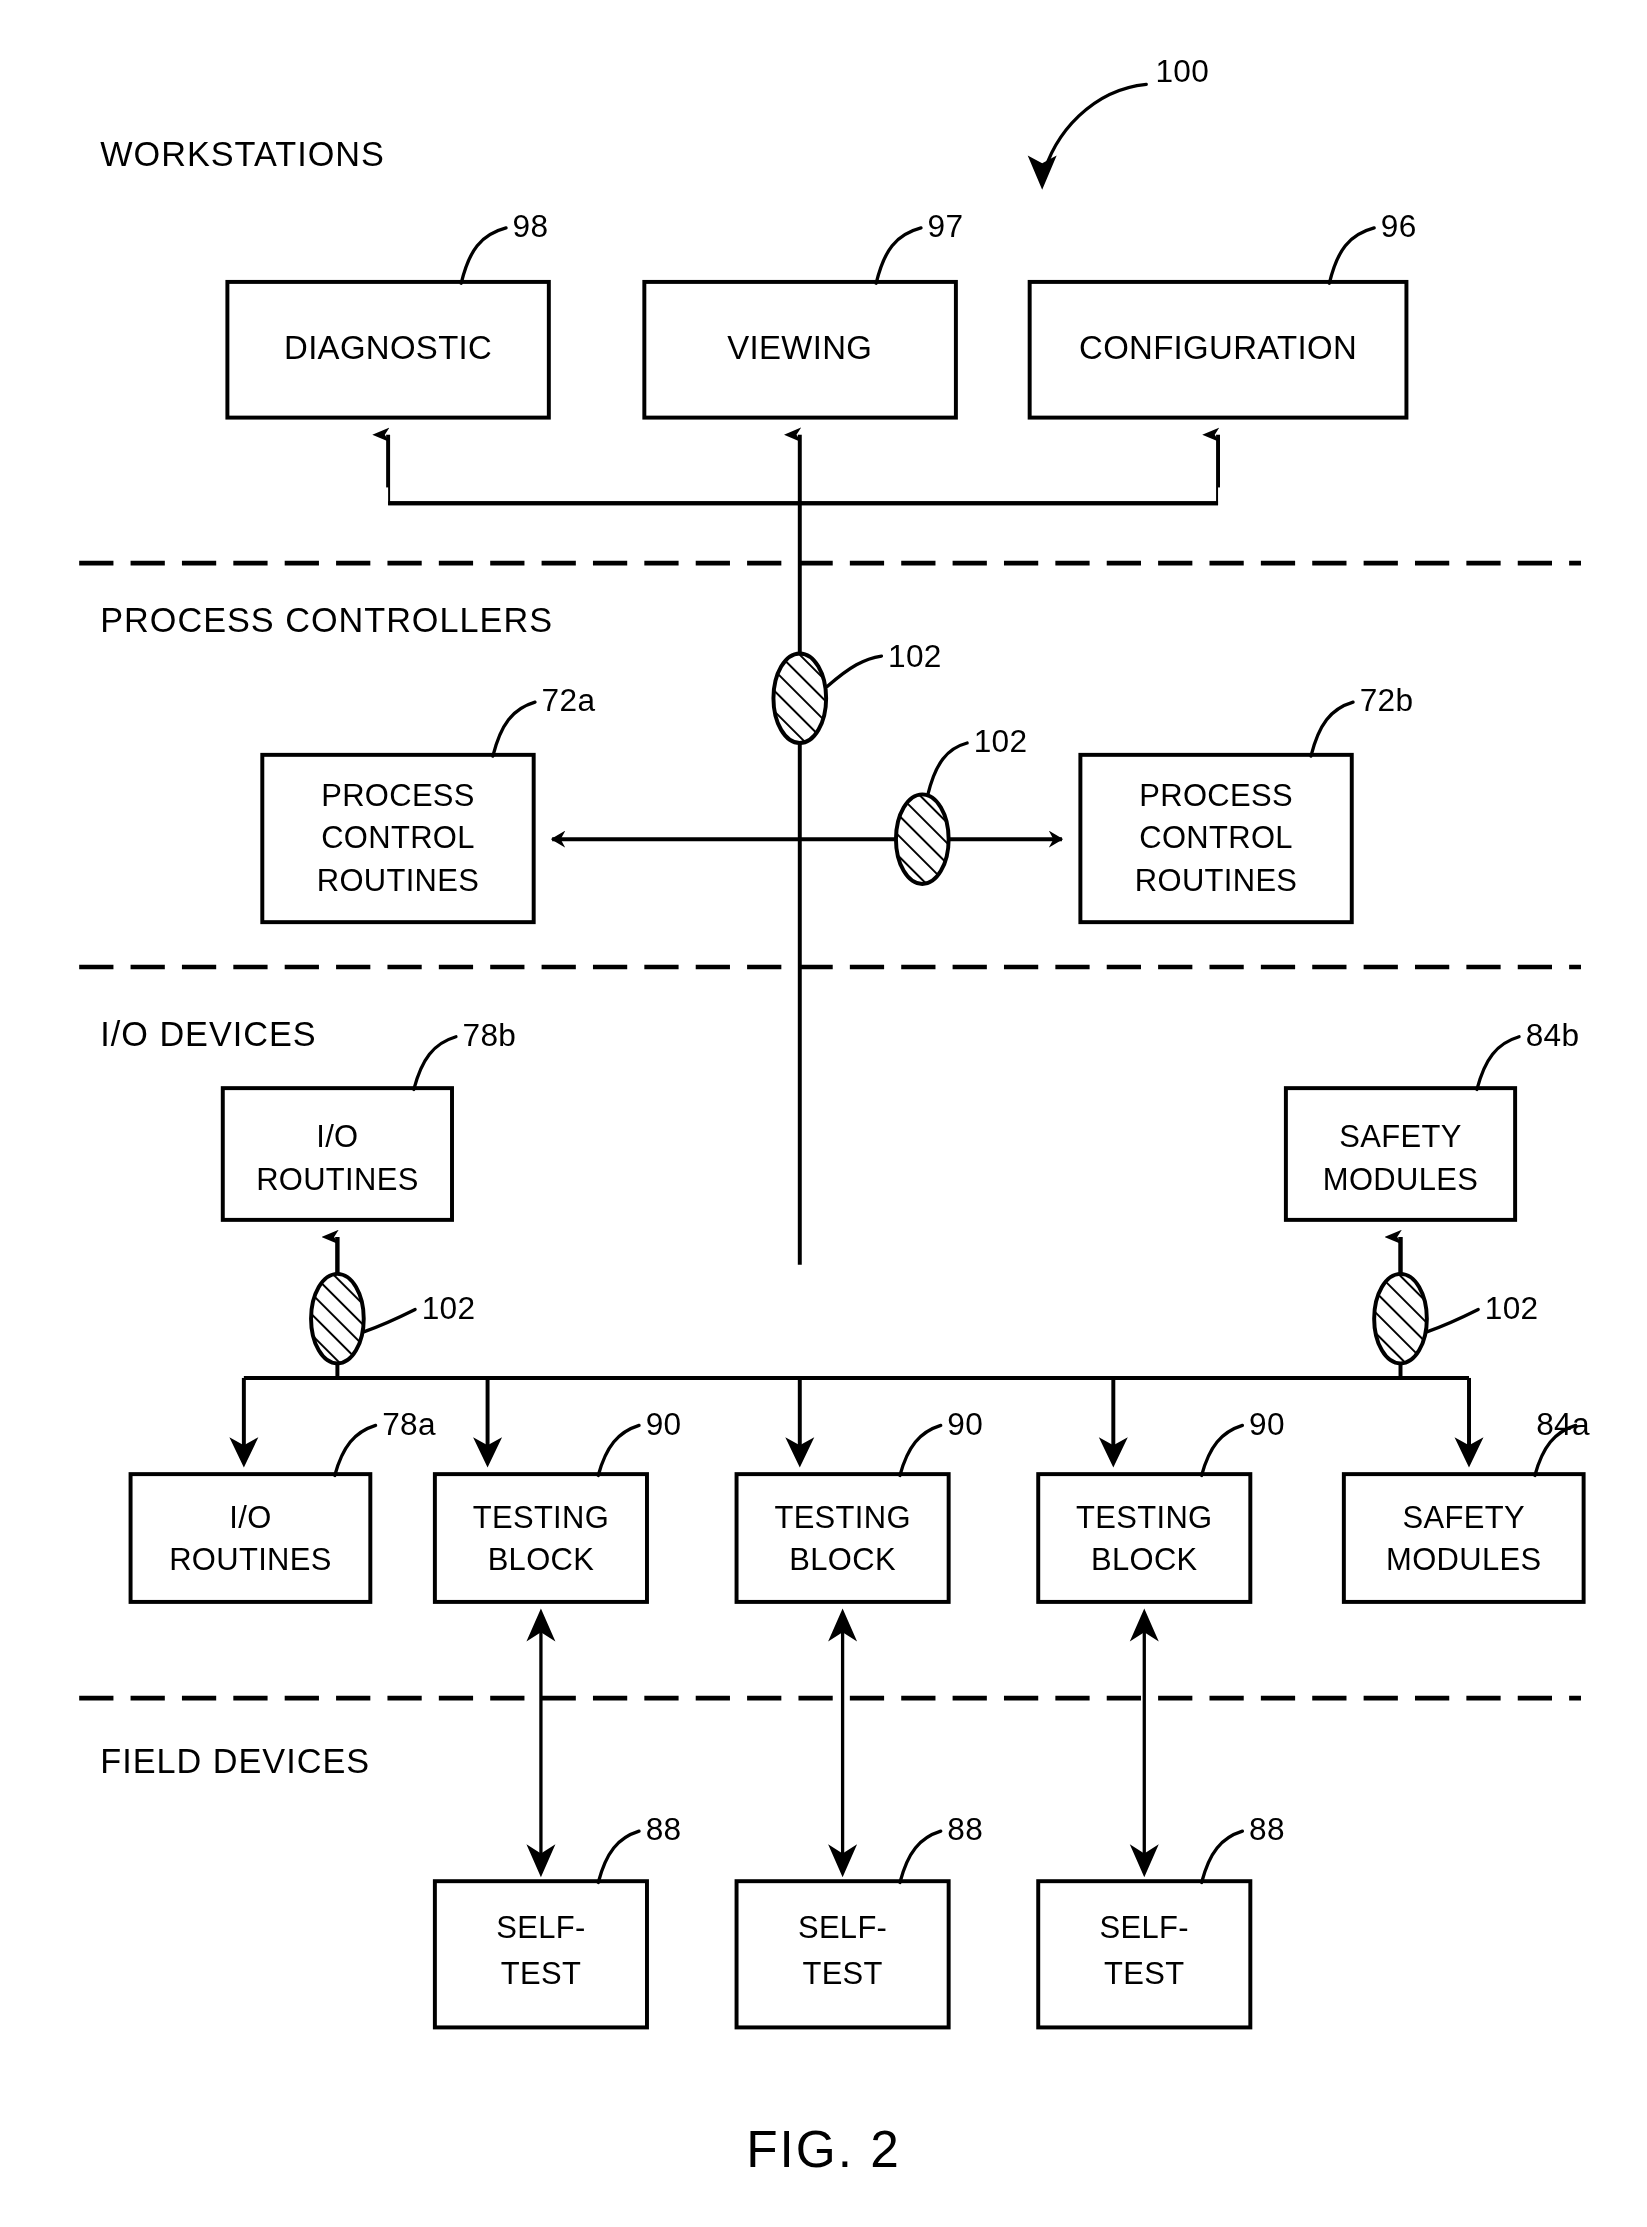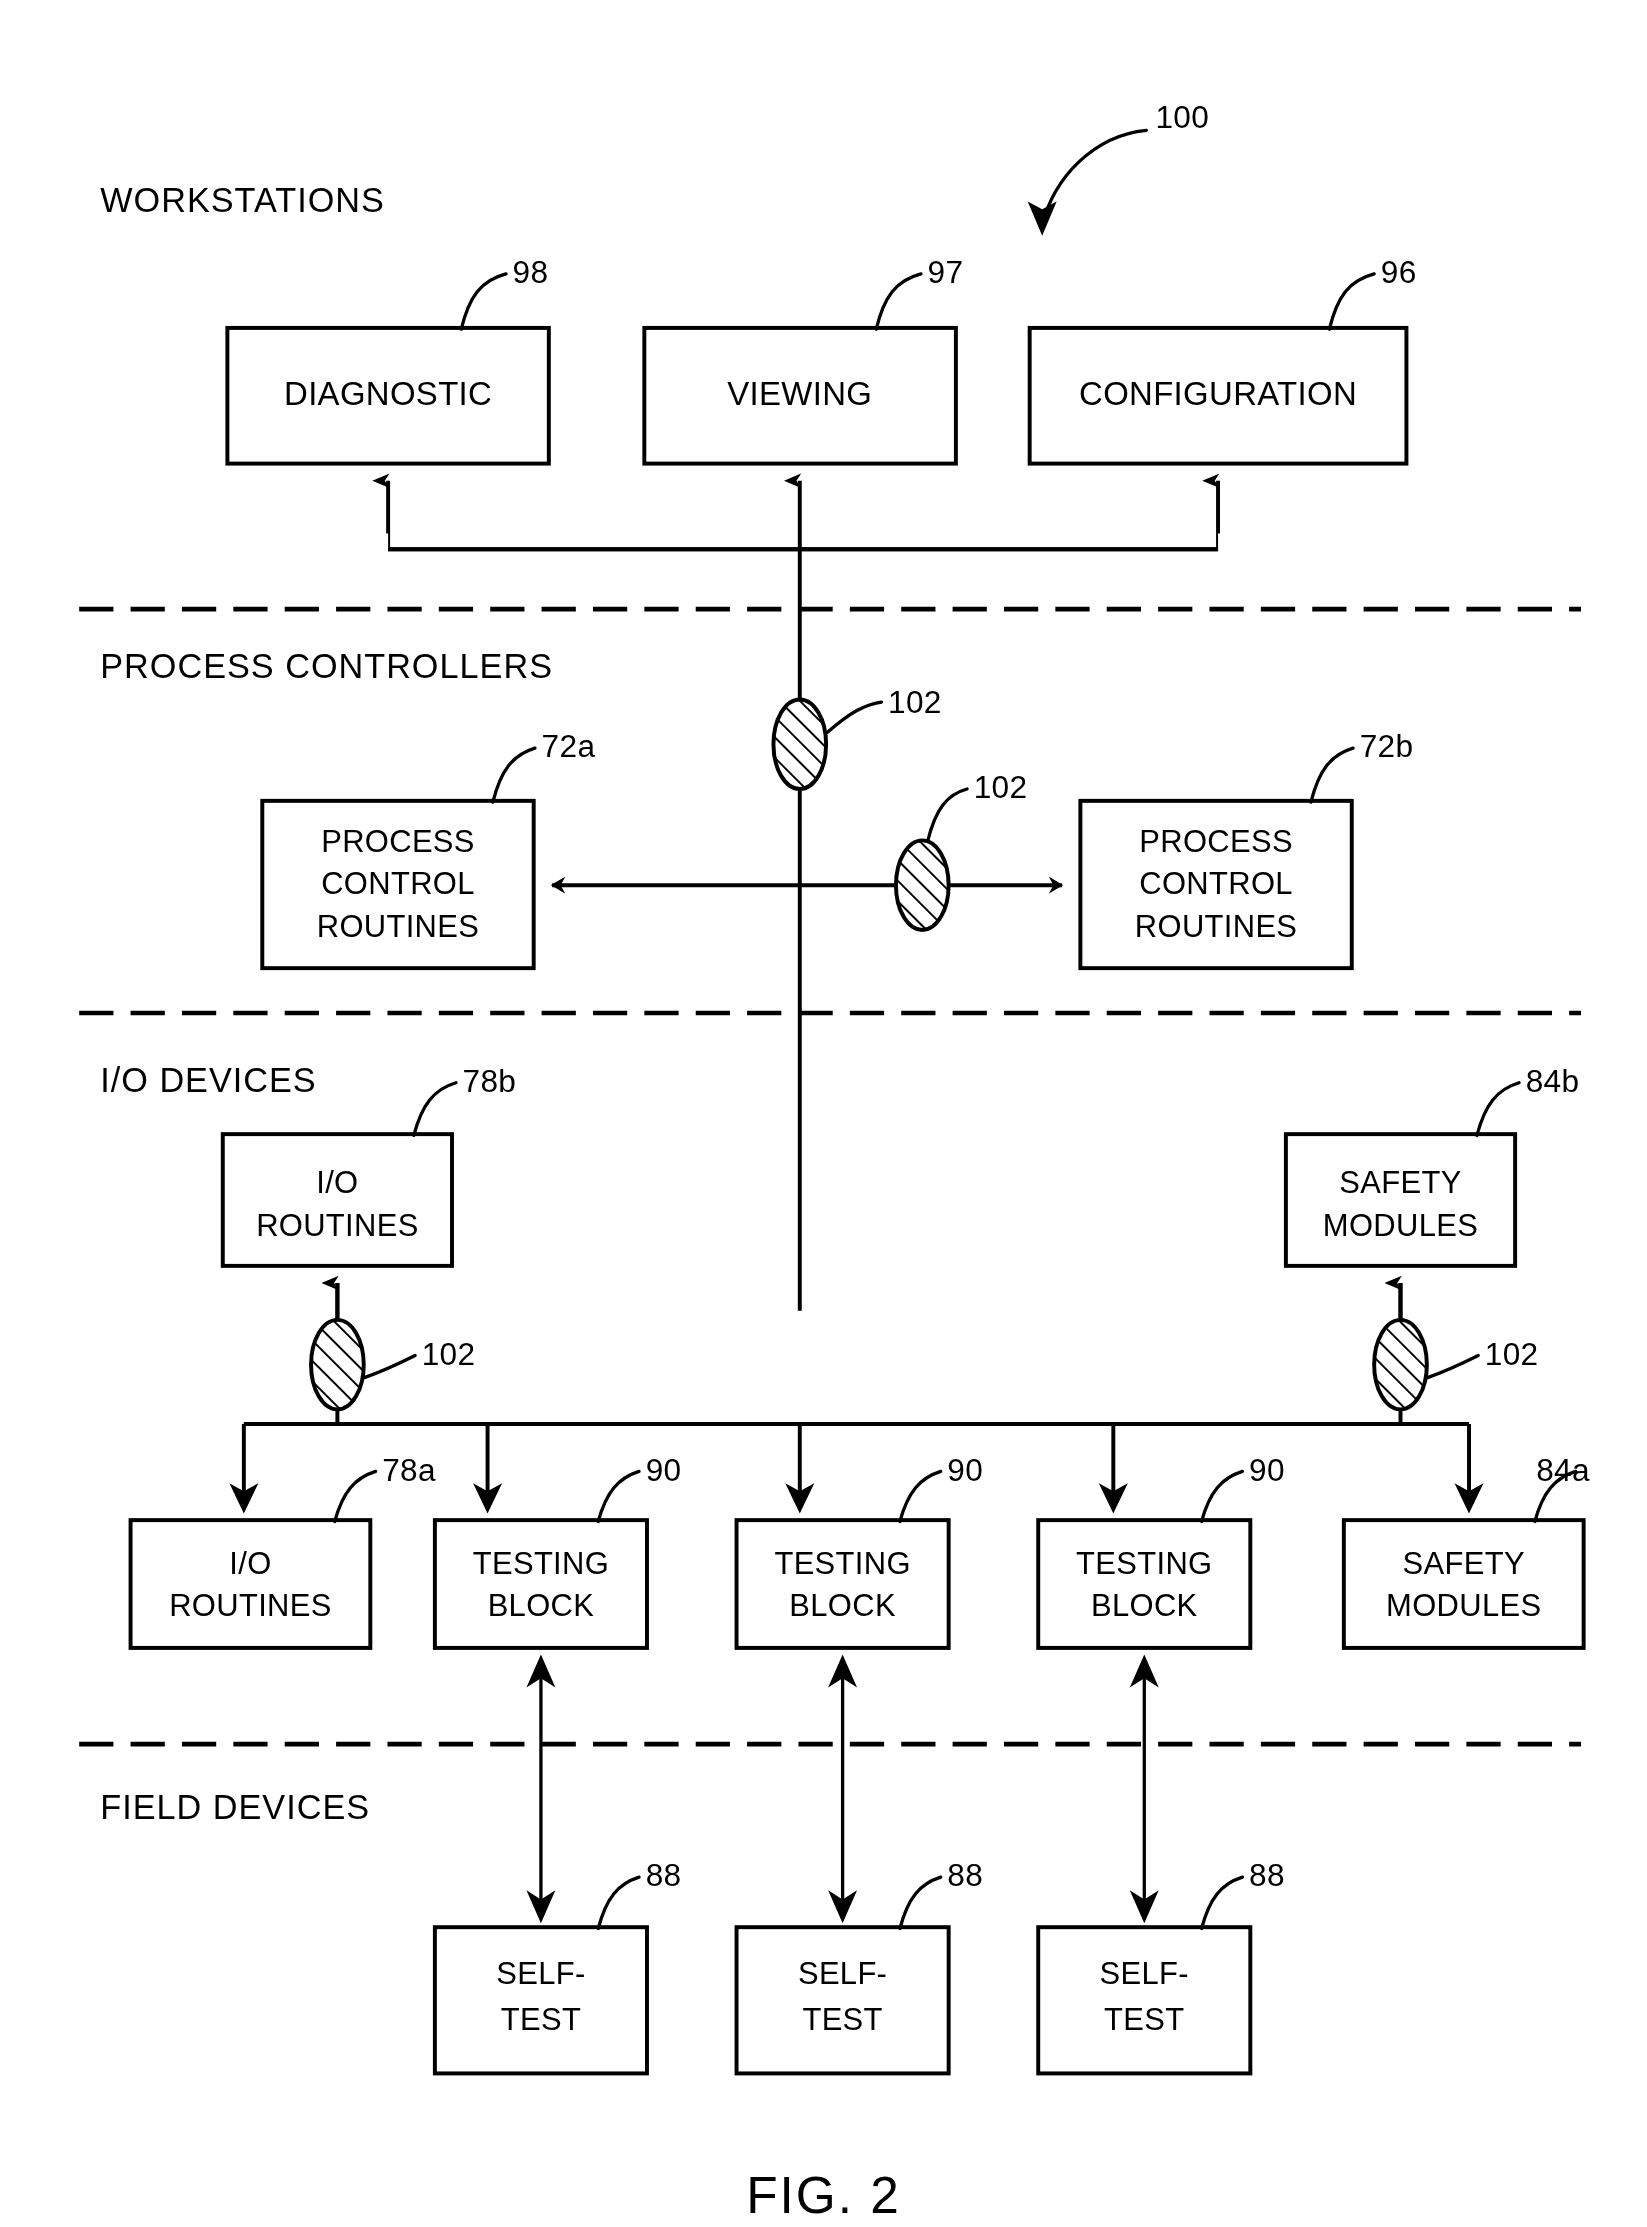--- a/index.html
+++ b/index.html
@@ -12,21 +12,20 @@
     width: 1647px;
     height: 2227px;
     font-family: "Liberation Sans", sans-serif;
     color: #000000;
     overflow: hidden;
   }
   #figure-root {
     position: relative;
     width: 1647px;
     height: 1726px;
-    margin-top: 46px;
   }
   svg#diagram {
     display: block;
     width: 1647px;
     height: 2227px;
   }
   .box-rect {
     fill: #ffffff;
     stroke: #000000;
     stroke-width: 6;

